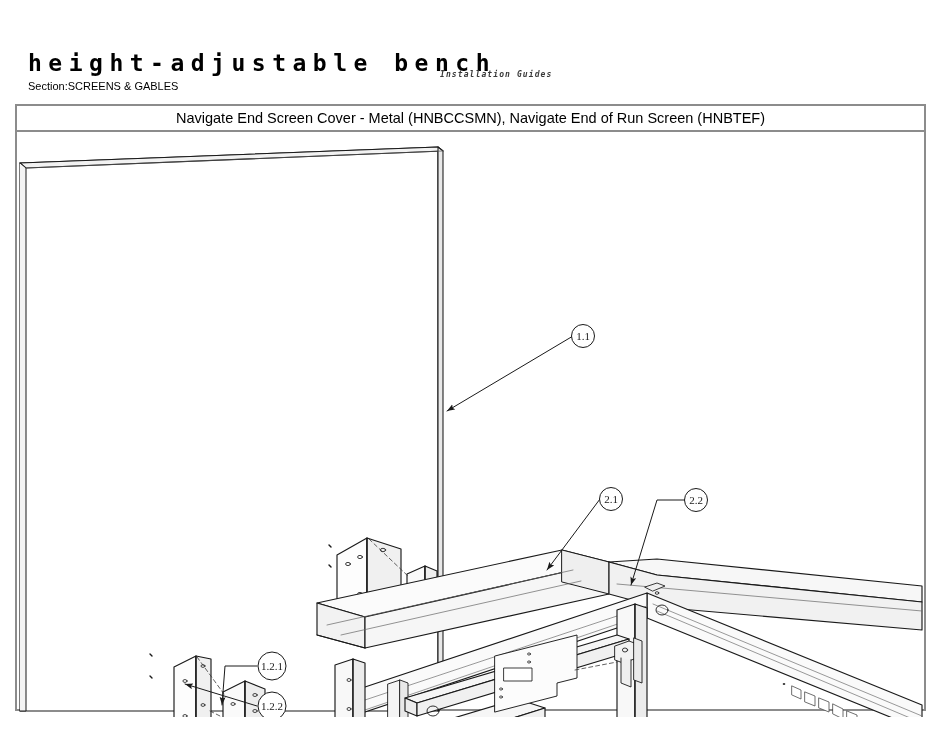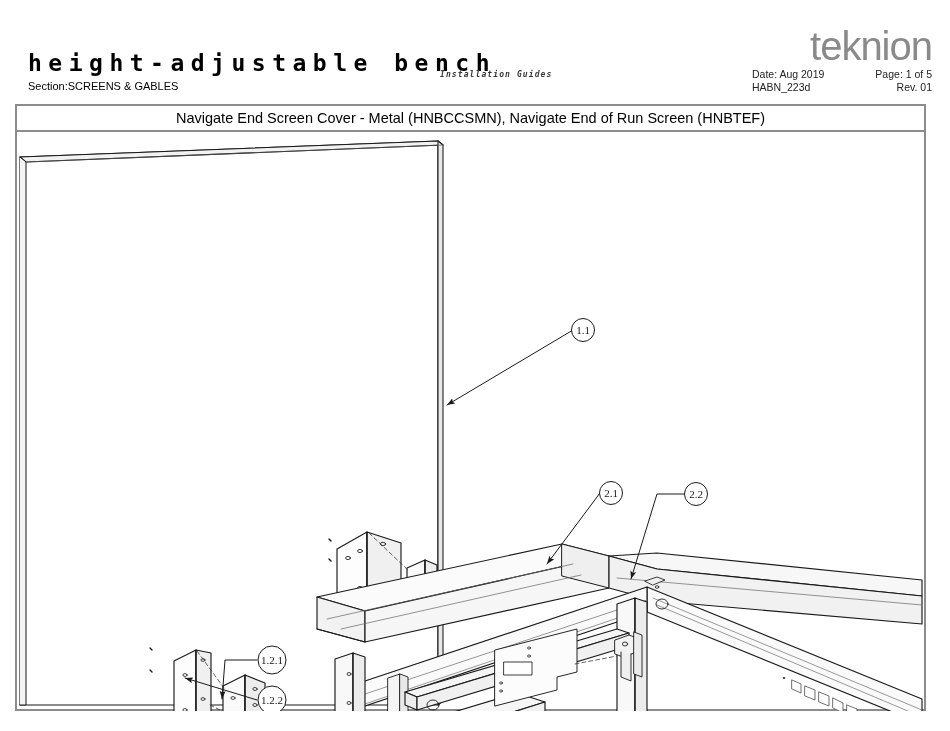--- a/index.html
+++ b/index.html
@@ -22,49 +22,36 @@
   .meta-row{display:flex;justify-content:space-between;white-space:nowrap;}
   .meta-row span{display:block;}
 
   
   .frame{position:absolute;left:15px;top:104px;width:911px;height:607px;
       border:2px solid #8c8c8c;box-sizing:border-box;background:#fff;}
   .frame-title{position:absolute;left:0;top:0;width:100%;height:26px;
       border-bottom:2px solid #8c8c8c;box-sizing:border-box;display:flex;
       align-items:center;justify-content:center;}
   .frame-title span{font-size:14.5px;color:#000;white-space:nowrap;}
-  .canvas{position:absolute;left:0;top:26px;width:100%;height:579px;}
+  .canvas{position:absolute;left:0;top:32px;width:100%;height:579px;}
   svg{display:block;}
   .cal-txt{font-family:"Liberation Serif",serif;font-size:11px;fill:#1a1a1a;text-anchor:middle;}
 </style>
 </head>
 <body>
 
 <div class="page">
 
   <div class="hdr">
     <div class="title-main">height-adjustable bench</div>
     <div class="title-sub">Installation Guides</div>
     <div class="section-line">
       <span class="lbl">Section:</span><span>SCREENS &amp; GABLES</span>
     </div>
 
-    <div class="brand">
-      <div class="brand-word">teknion</div>
-      <div class="meta">
-        <div class="meta-row">
-          <span>Date: Aug 2019</span>
-          <span>Page: 1 of 5</span>
-        </div>
-        <div class="meta-row">
-          <span>HABN_223d</span>
-          <span>Rev. 01</span>
-        </div>
-      </div>
-    </div>
   </div>
 
   <div class="frame">
 
     <div class="frame-title">
       <span>Navigate End Screen Cover - Metal (HNBCCSMN), Navigate End of Run Screen (HNBTEF)</span>
     </div>
 
     <div class="canvas">
       <svg width="907" height="579" viewBox="0 0 907 579">

